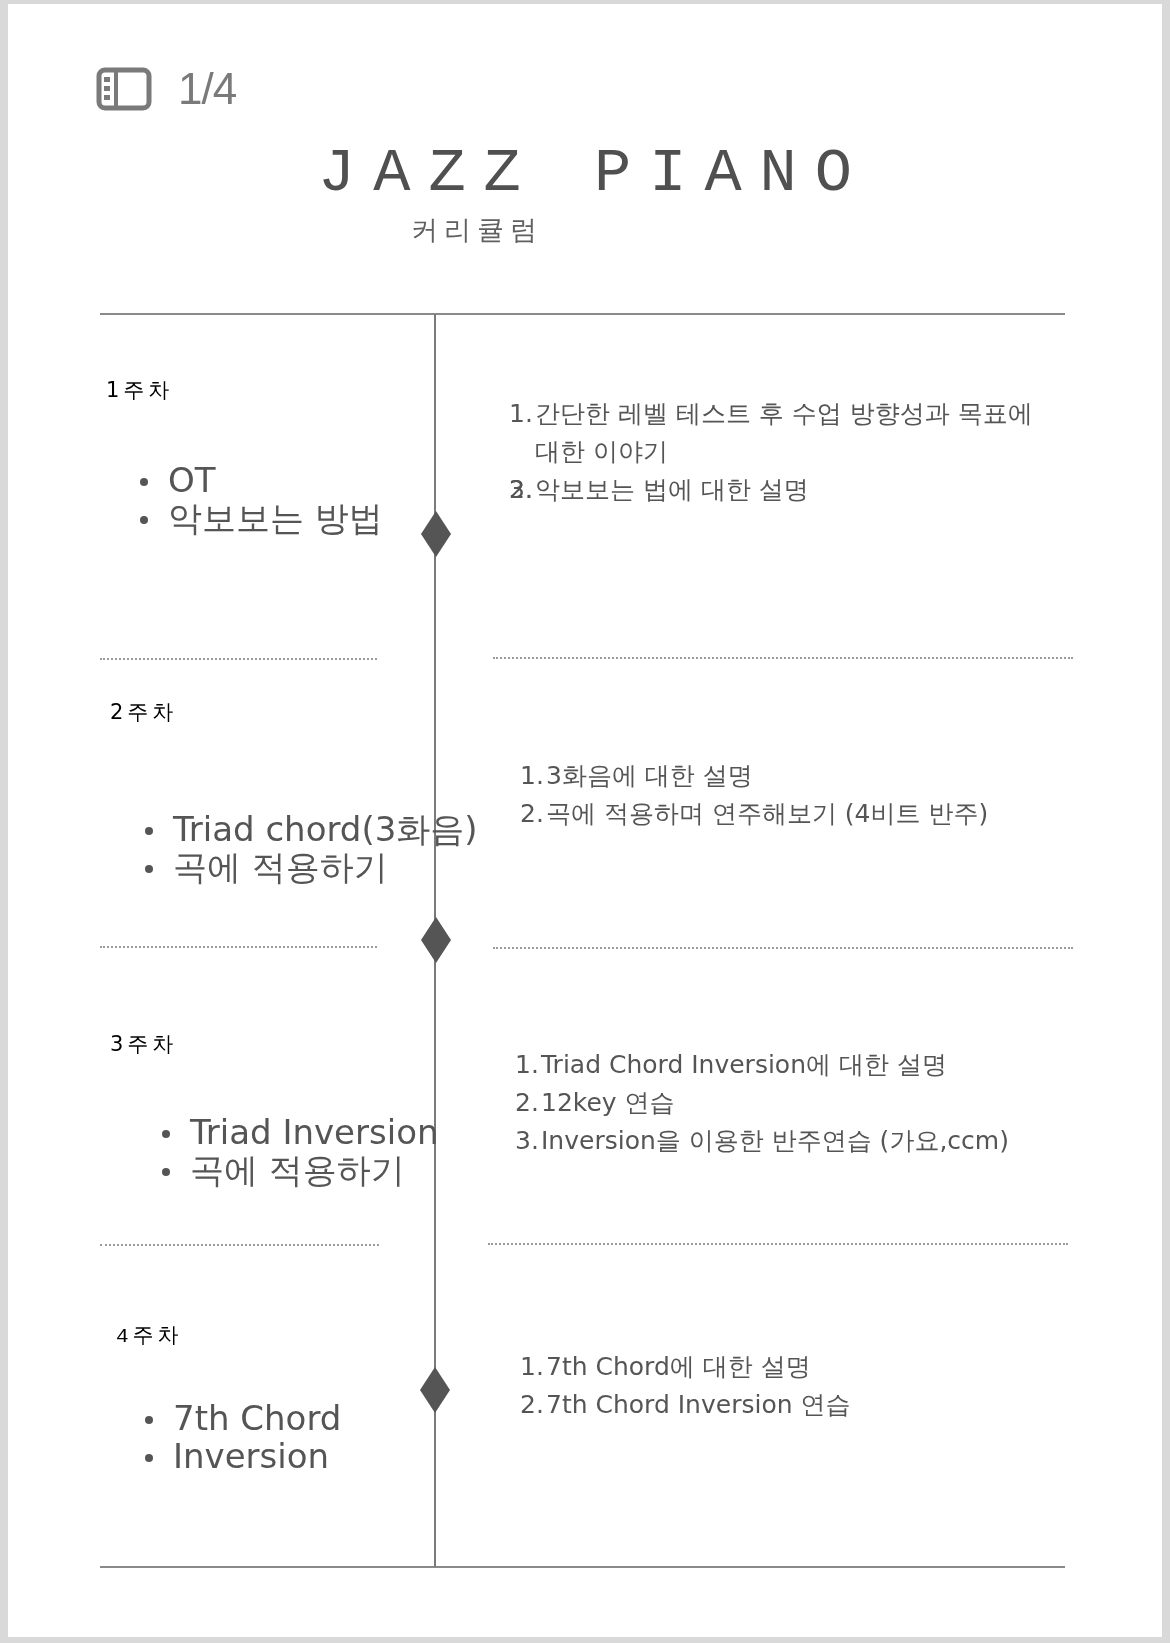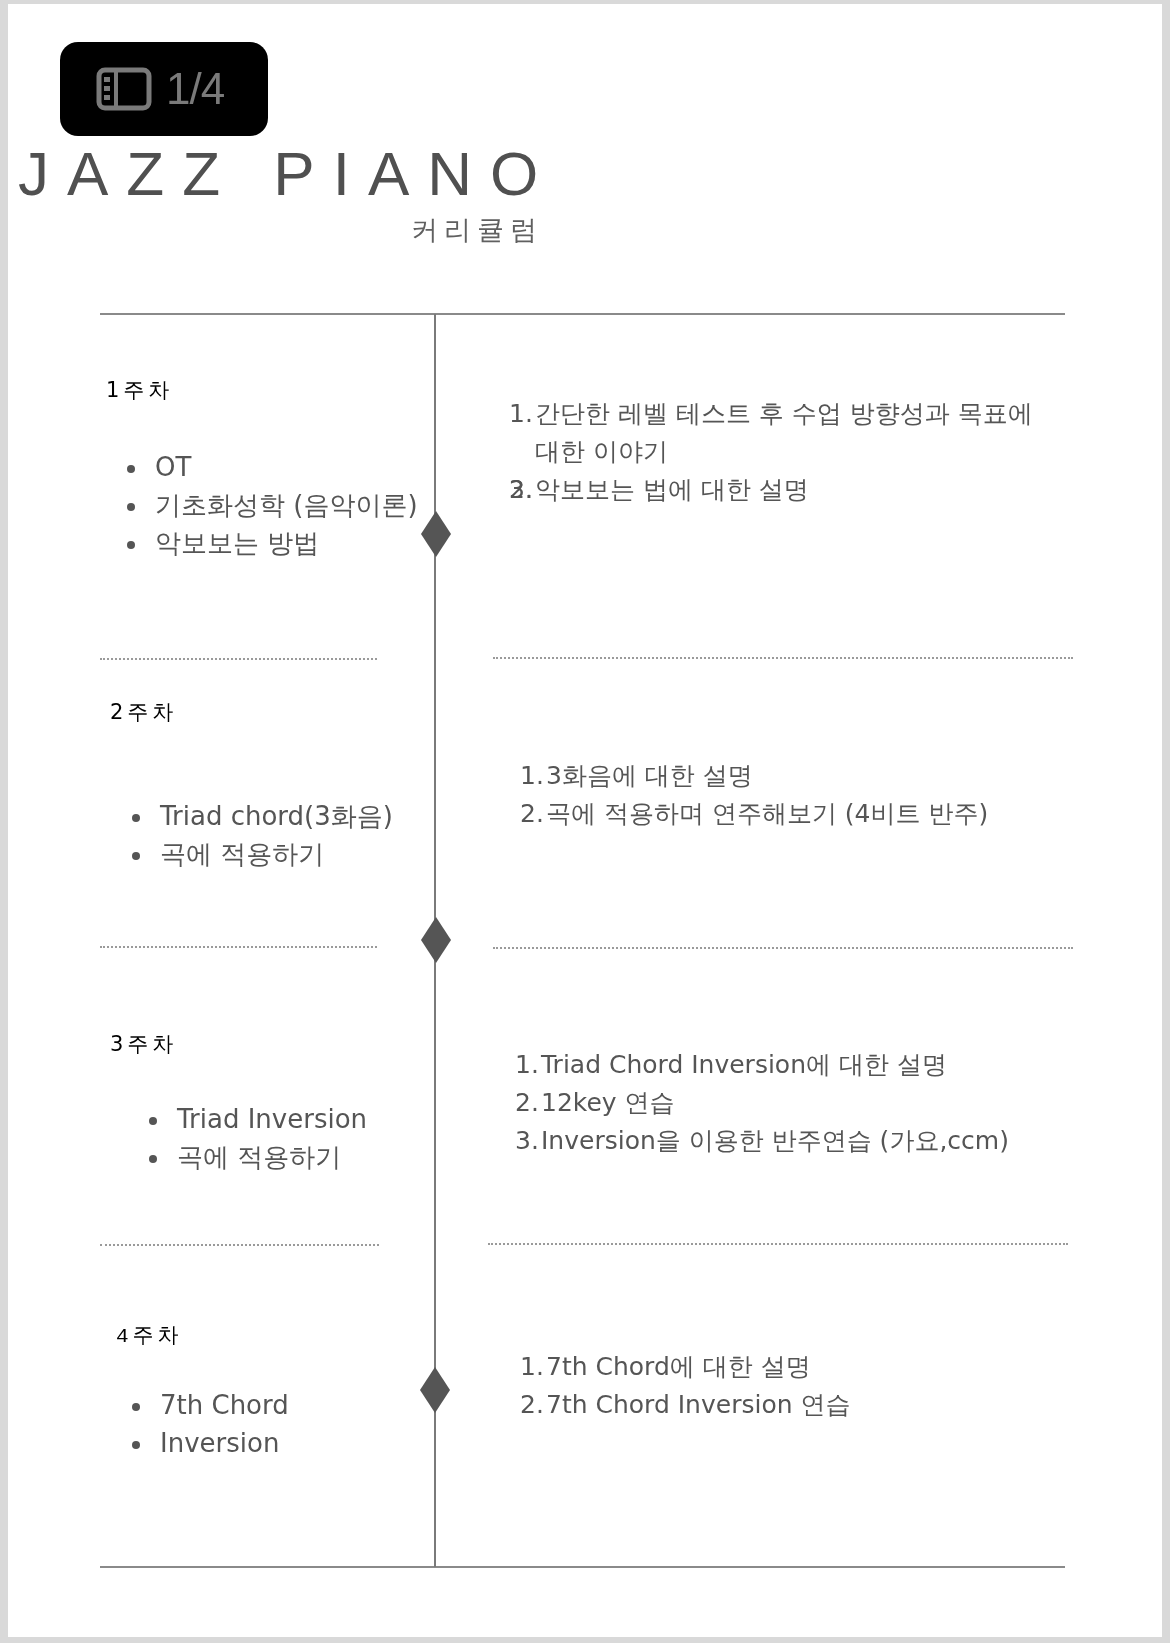--- a/index.html
+++ b/index.html
@@ -8,53 +8,53 @@
       position: relative; overflow: hidden;
       font-family: "DejaVu Sans", "Liberation Sans", sans-serif;
       color: #555;
     }
     .page {
       position: absolute; left: 8px; top: 4px; width: 1154px; height: 1633px;
       background: #ffffff;
     }
     .badge {
       position: absolute; left: 60px; top: 42px; width: 208px; height: 94px;
-      background: #000000; border-radius: 18px;
+      background: #ffffff; border-radius: 18px;
       display: flex; align-items: center; justify-content: flex-start;
-      padding-left: 36px; box-sizing: border-box; gap: 14px;
+      padding-left: 36px; box-sizing: border-box; gap: 26px;
     }
     .badge svg { display: block; }
     .badge .count {
       font-family: "Liberation Sans", sans-serif; font-size: 44px; color: #7a7a7a;
       letter-spacing: -1px;
     }
     .title {
-      position: absolute; left: 0; top: 138px; width: 1170px; text-align: left;
-      font-family: Liberation Sans, sans-serif; font-size: 62px; letter-spacing: 18px;
+      position: absolute; left: 0; top: 138px; width: 1170px; text-align: center;
+      font-family: Liberation Mono, monospace; font-size: 62px; letter-spacing: 18px;
       color: #505050; padding-left: 18px; box-sizing: border-box;
     }
     .subtitle {
       position: absolute; left: 0; top: 212px; width: 954px; text-align: center;
       font-size: 27px; letter-spacing: 6px; color: #606060;
     }
     .hline { position: absolute; height: 2px; background: #8a8a8a; }
     .vline { position: absolute; width: 2px; background: #7a7a7a; }
     .dash {
       position: absolute; height: 0; border-top: 2px dotted #9a9a9a;
     }
     .diamond {
       position: absolute; width: 30px; height: 46px; background: #555;
       clip-path: polygon(50% 0, 100% 50%, 50% 100%, 0 50%);
     }
     .week-label {
       position: absolute; font-size: 21px; color: #000000; letter-spacing: 4px;
     }
     .bullets {
-      position: absolute; margin: 1px; padding: 0; list-style: none;
-      font-size: 26px; color: #555; line-height: 38px;
+      position: absolute; margin: 14px; padding: 0; list-style: none;
+      font-size: 34px; color: #555; line-height: 38px;
     }
     .bullets li { position: relative; padding-left: 28px; white-space: nowrap; }
     .bullets li::before {
       content: ""; position: absolute; left: 0; top: 17px; width: 8px; height: 8px;
       background: #555; border-radius: 50%;
     }
     .numbered {
       position: absolute; margin: 0; padding: 0; list-style: none;
       font-size: 25px; color: #555; line-height: 38px;
     }
@@ -93,21 +93,20 @@
 <div class="dash" style="left:100px; top:1244px; width:279px;"></div>
 <div class="dash" style="left:488px; top:1243px; width:580px;"></div>
 
 <div class="diamond" style="left:421px; top:511px;"></div>
 <div class="diamond" style="left:421px; top:917px;"></div>
 <div class="diamond" style="left:420px; top:1367px;"></div>
 
 <div class="week-label" style="left:106px; top:376px;">1주차</div>
 <ul class="bullets" style="left:126px; top:447px;">
   <li>OT</li>
-  <li>기초화성학 (음악이론)</li>
   <li>악보보는 방법</li>
 </ul>
 <ol class="numbered" style="left:509px; top:395px; width:555px;">
   <li><span class="num">1.</span><span>간단한 레벨 테스트 후 수업 방향성과 목표에 대한 이야기</span></li>
   <li><span class="num">2.</span></li>
   <li><span class="num">3.</span><span>악보보는 법에 대한 설명</span></li>
 </ol>
 
 <div class="week-label" style="left:110px; top:698px;">2주차</div>
 <ul class="bullets" style="left:131px; top:796px;">

